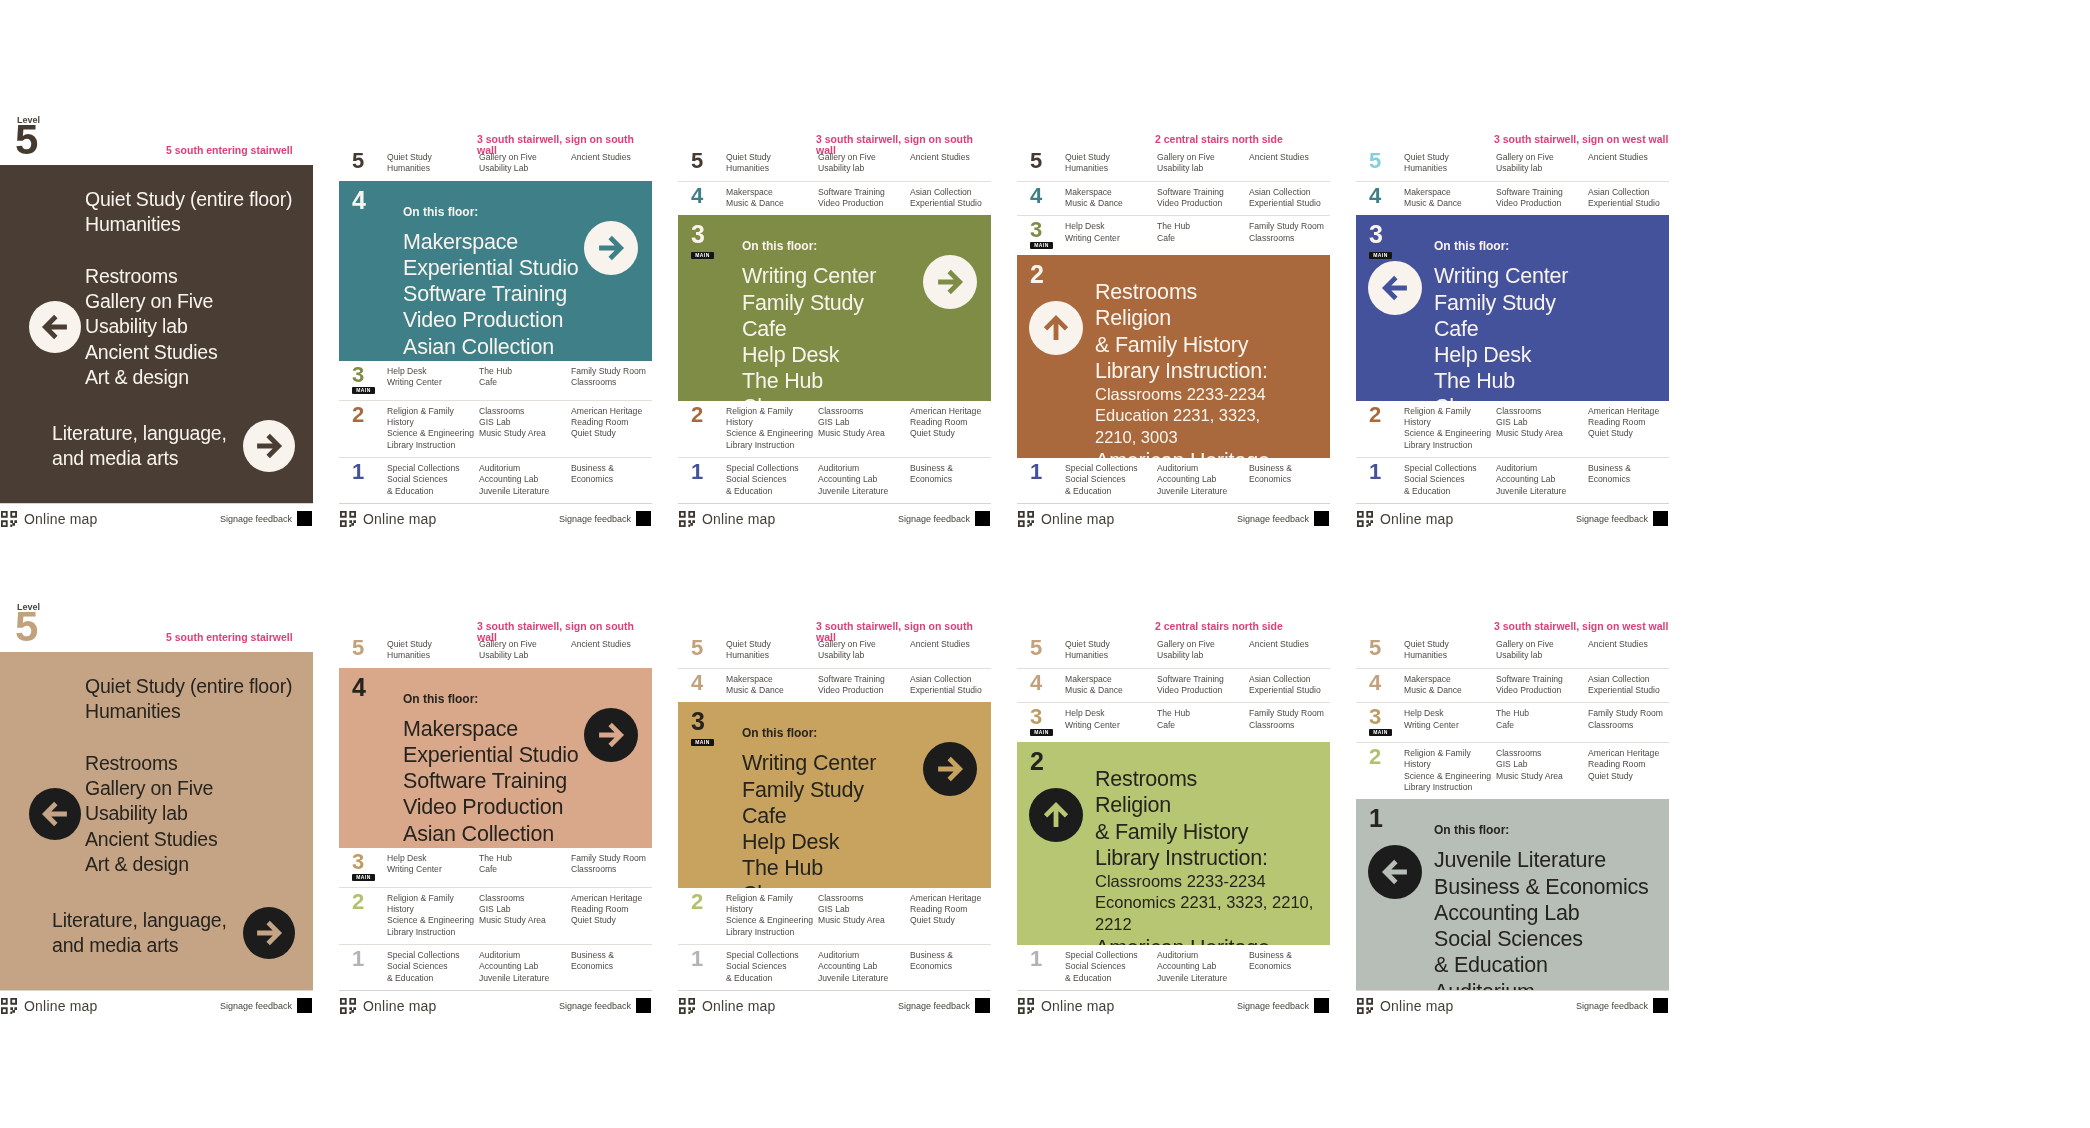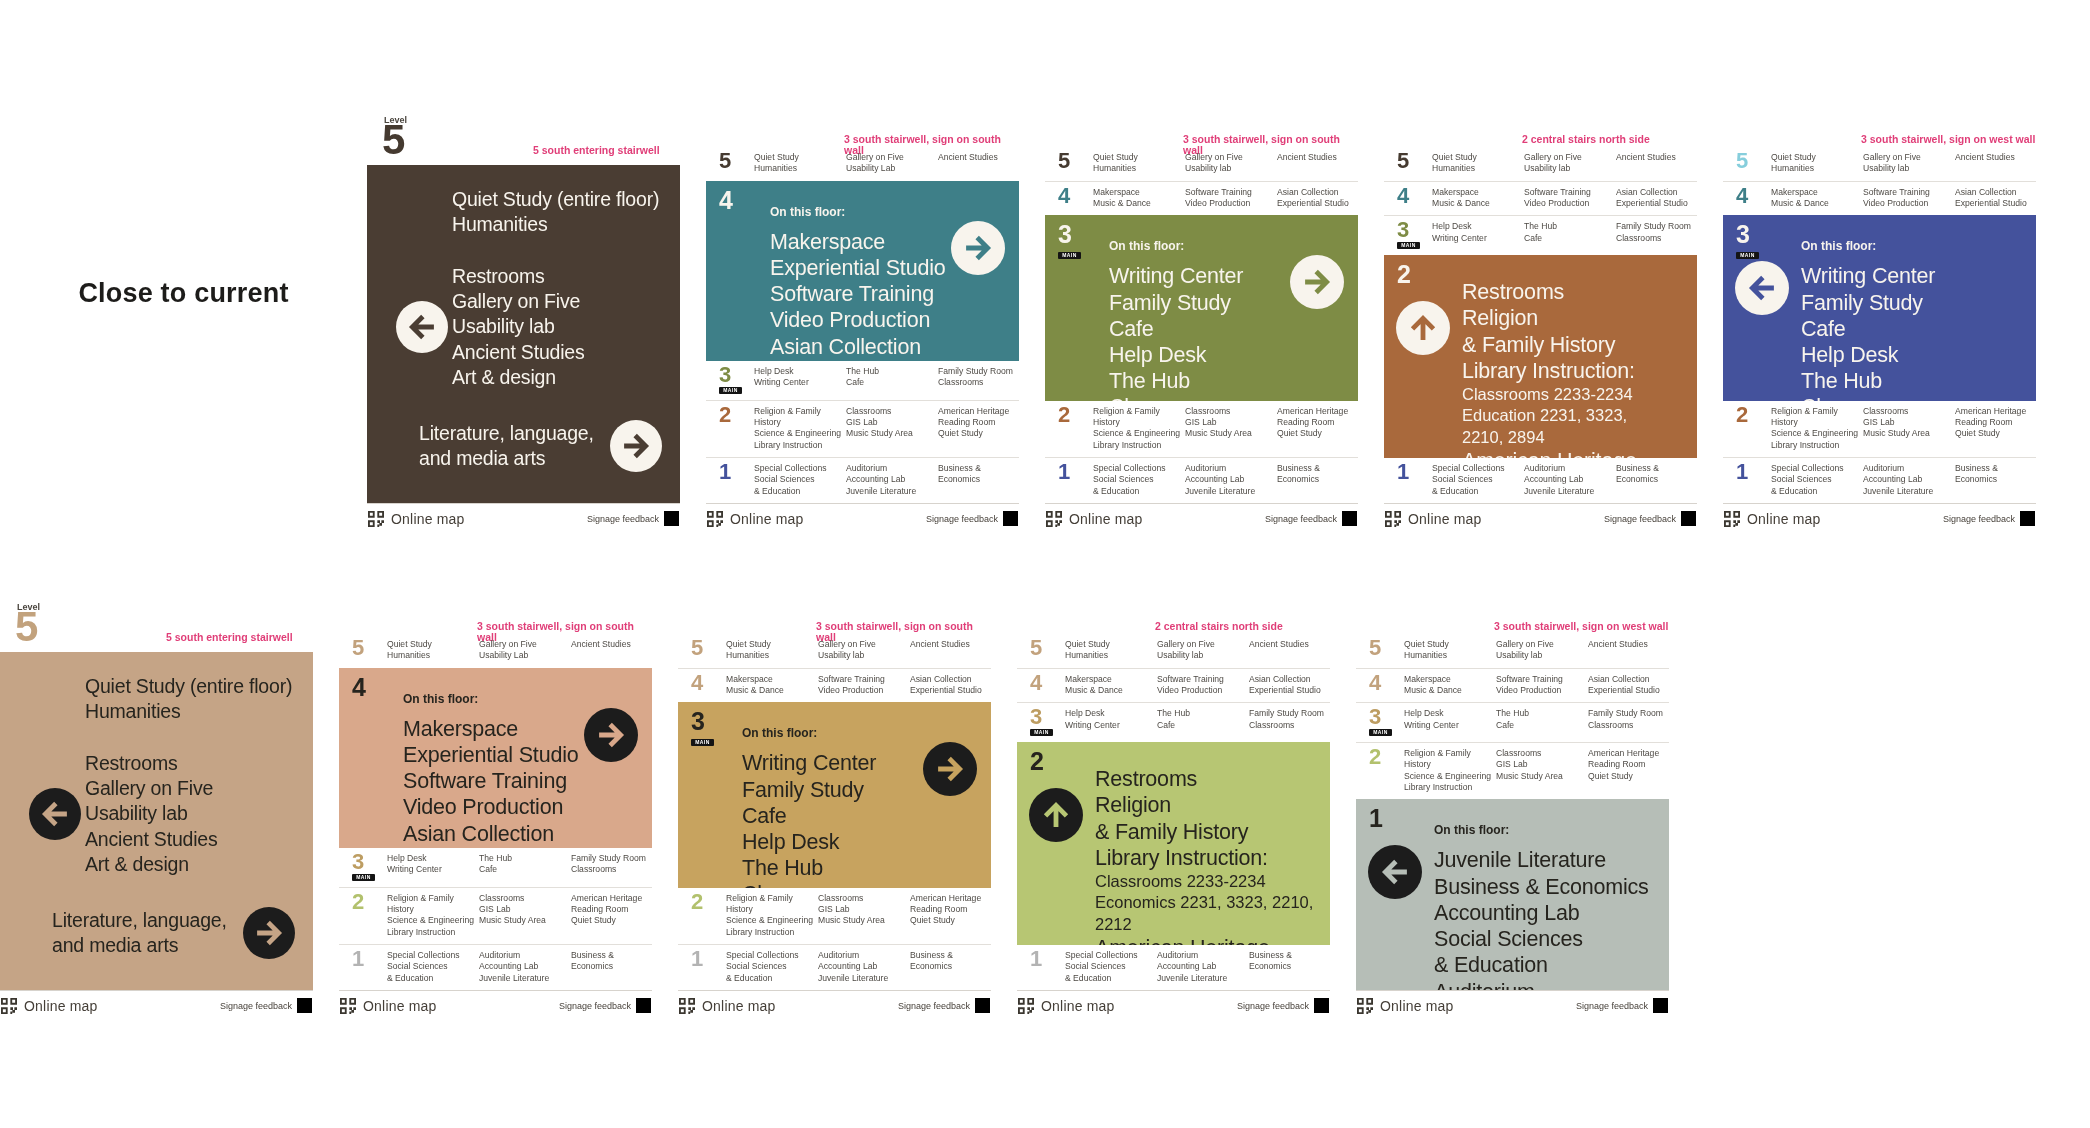--- a/index.html
+++ b/index.html
@@ -71,21 +71,20 @@
   .online-map { font-size: 14px; color: #453f38; letter-spacing: .2px; }
   .feedback { margin-left: auto; font-size: 9px; color: #453f38; margin-right: 5px; }
   .fb-square { width: 15px; height: 15px; background: #000; flex: none; }
 </style>
 </head>
 <body>
 
 <div class="canvas">
   <div id="rows">
       <section class="palette-row">
-        <div class="row-label">Close to current</div>
         <div class="panels">
           <div class="panel">
             <div class="full-head">
               <div class="lvl-label">Level</div>
               <div class="lvl-big" style="color: rgb(69, 58, 48);">5</div>
               <div class="note full-note" style="color: rgb(224, 62, 120);">5 south entering stairwell</div>
             </div>
             <div class="full-block" style="background: rgb(74, 61, 51); color: rgb(248, 244, 237);">
               <div class="fb-intro">
                 <div class="fb-line">Quiet Study (entire floor)</div>
@@ -401,21 +400,21 @@
             </div>
             <div class="highlight" style="background: rgb(169, 105, 60); color: rgb(248, 244, 237);">
               <div class="hl-num">2</div>
               <div class="hl-content hl-indent">
                 <div class="hl-line-big">Restrooms</div>
                 <div class="hl-line-big">Religion</div>
                 <div class="hl-line-big">&amp; Family History</div>
                 <div class="hl-line-big">Library Instruction:</div>
                 <div class="hl-line-med">Classrooms 2233-2234</div>
                 <div class="hl-line-med">Education 2231, 3323,</div>
-                <div class="hl-line-med">2210, 2894</div>
+                <div class="hl-line-med">2210, 3003</div>
                 <div class="hl-line-big">American Heritage</div>
                 <div class="hl-line-big">Reading Room</div>
               </div>
               <span class="arrow-circle arrow-up arrow-left-pos" style="background: rgb(248, 244, 237);">
                 <svg viewBox="0 0 24 24">
                   <path d="M3.6 12h15.2M11.4 4.6L18.8 12l-7.4 7.4" fill="none" stroke="#A9693C" stroke-width="3.4"></path>
                 </svg>
               </span>
             </div>
             <div class="rows-group">

